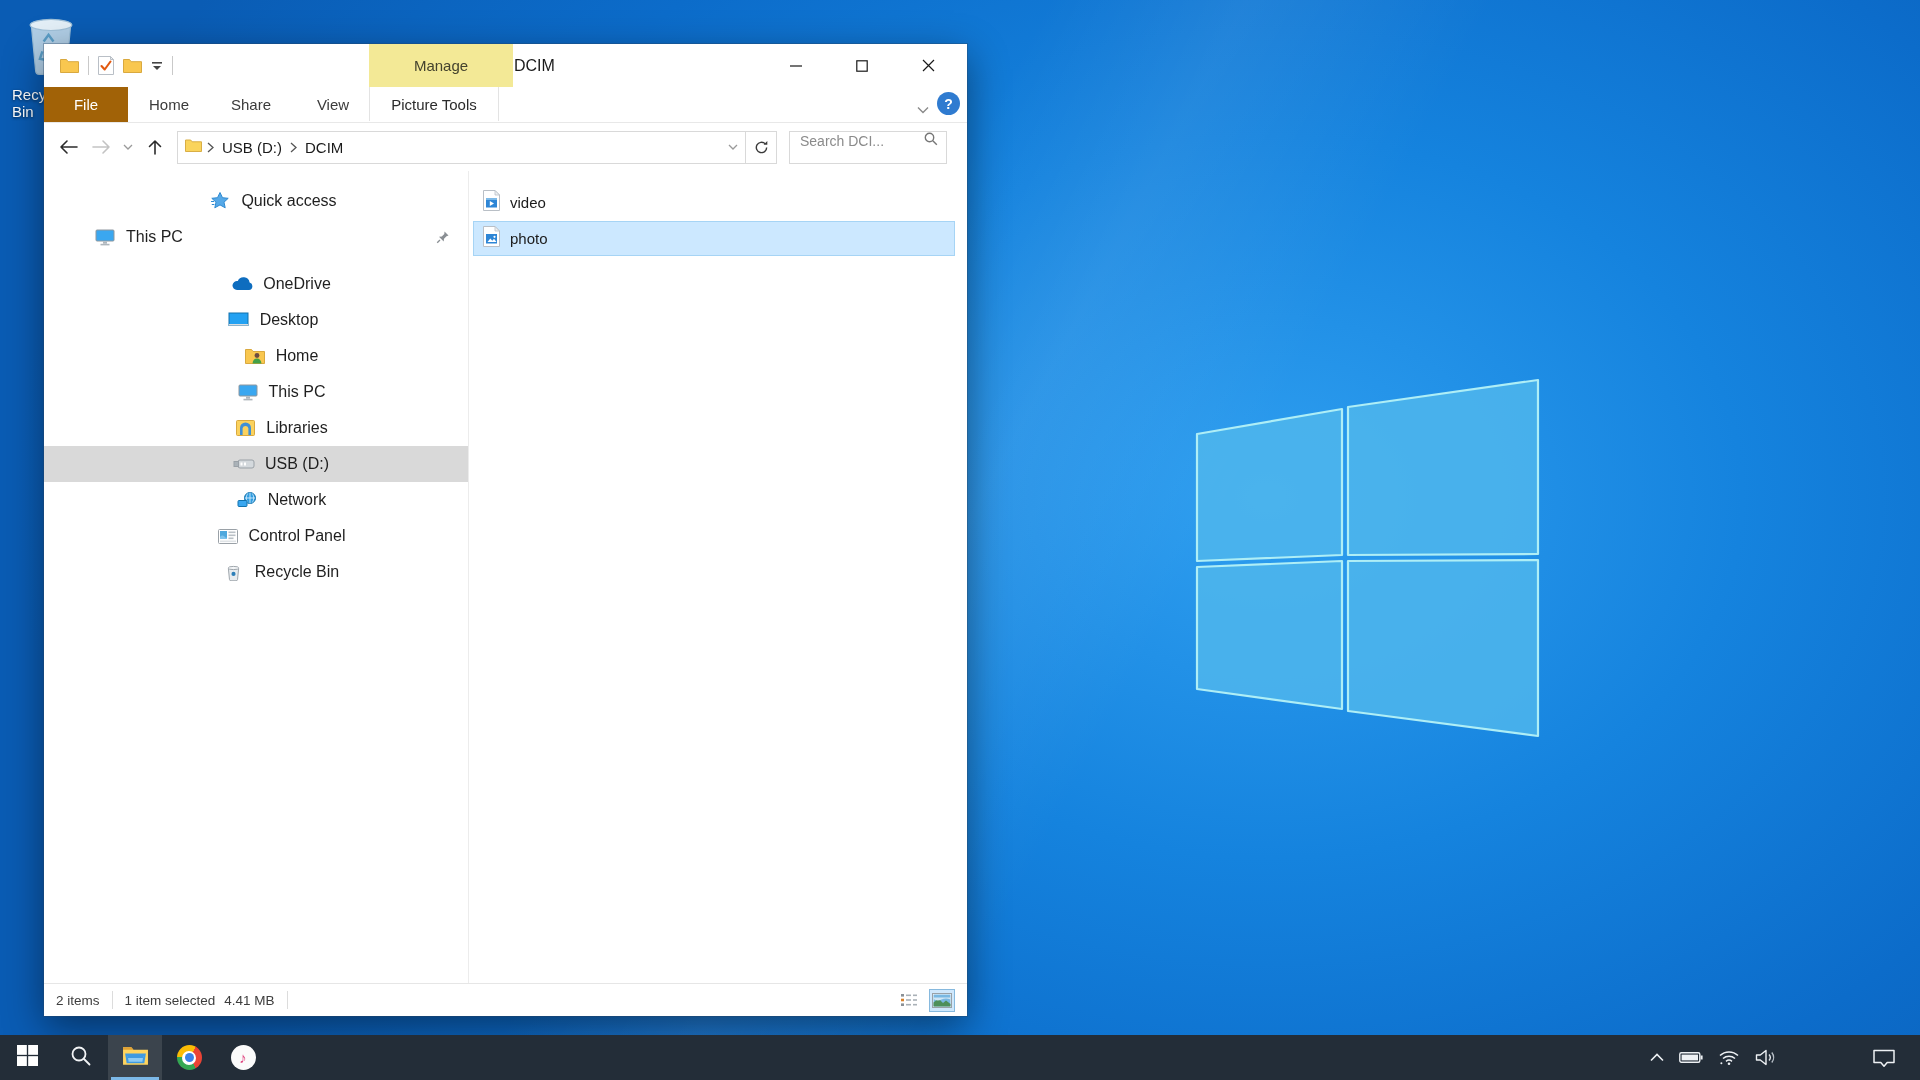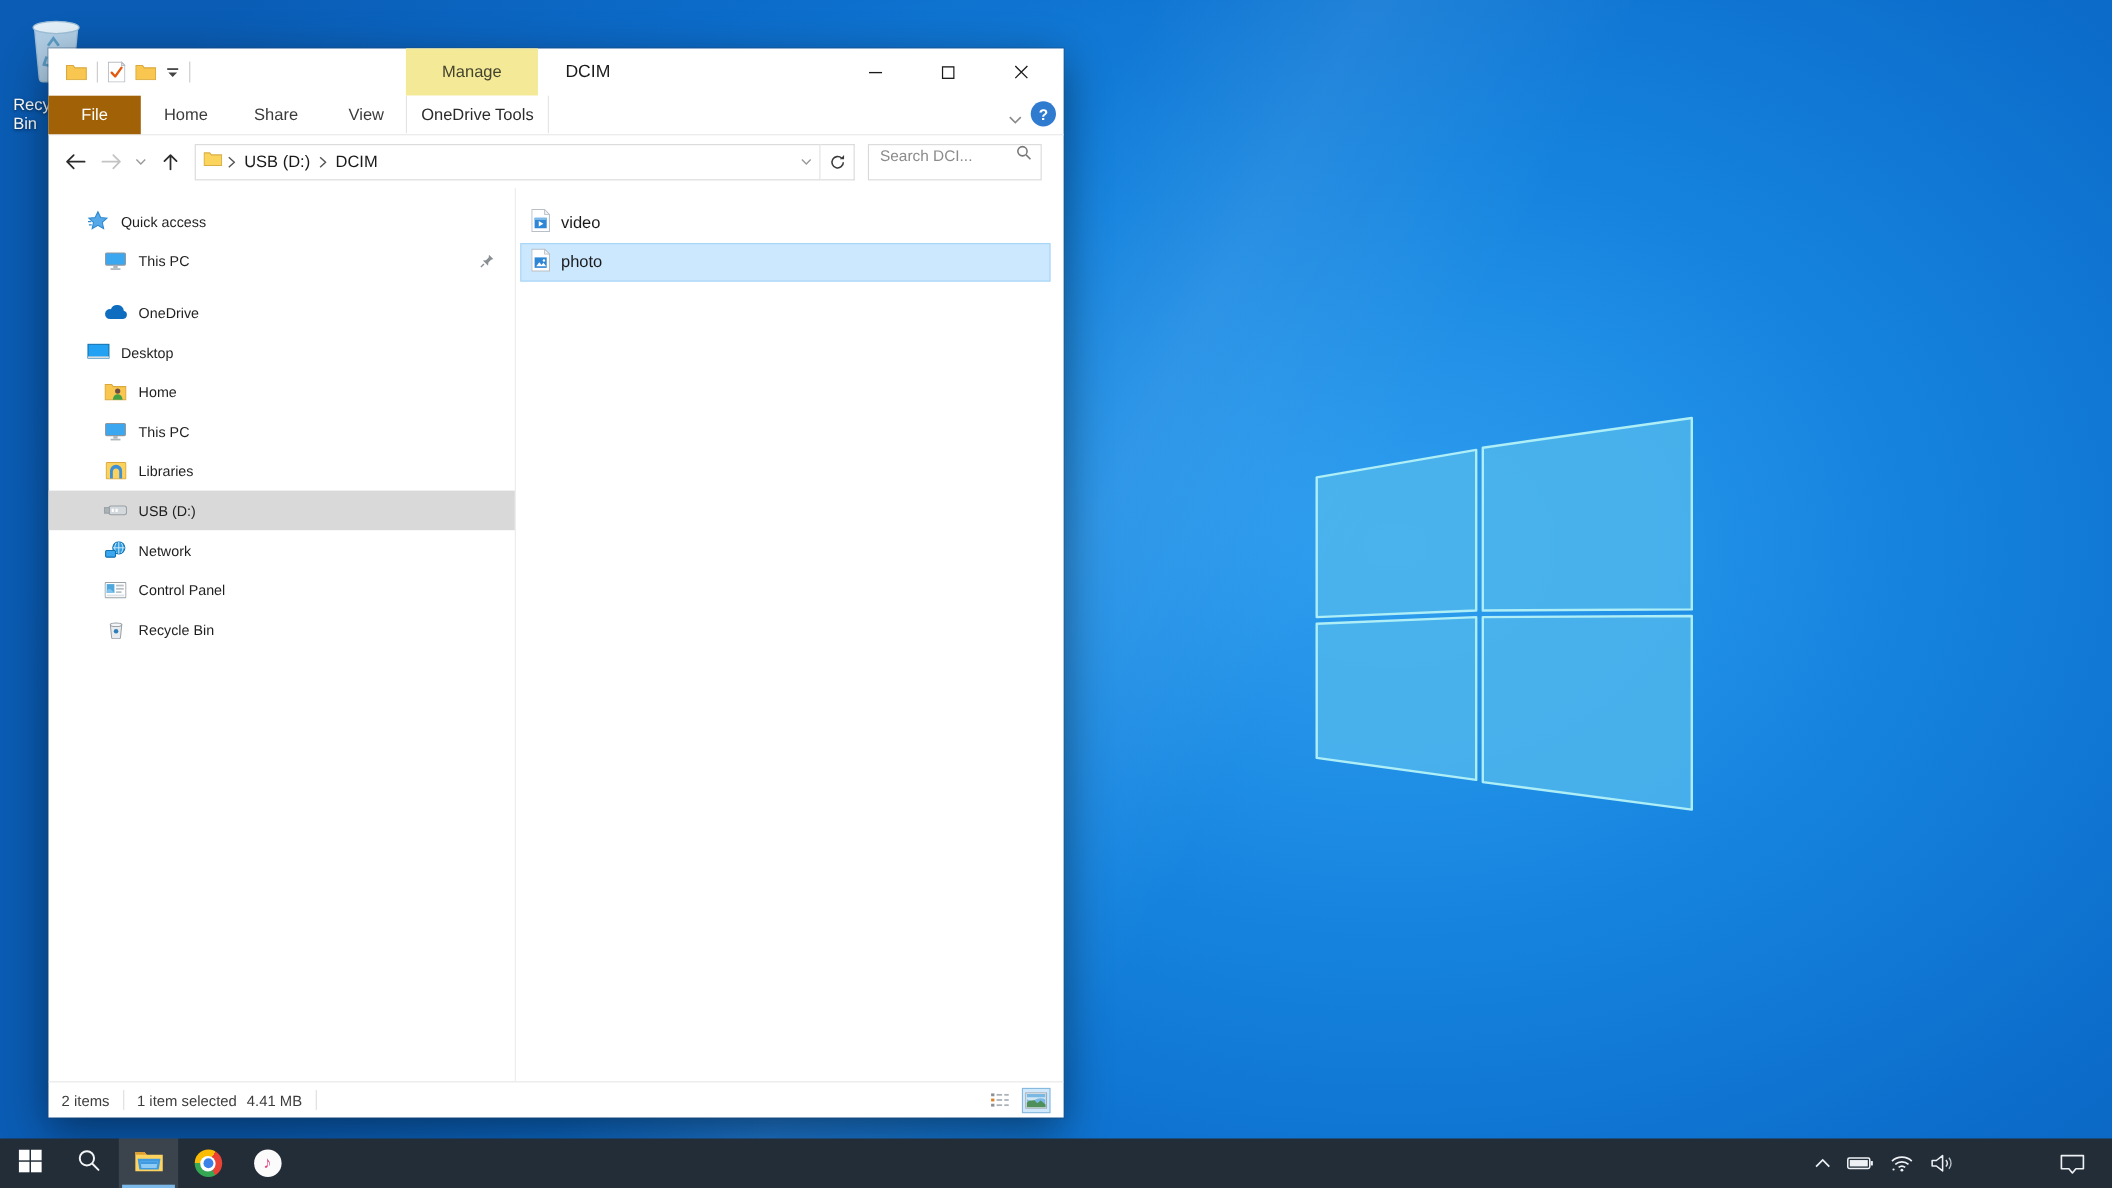--- a/index.html
+++ b/index.html
@@ -13,21 +13,21 @@
   
   .desk-icon{position:absolute;left:12px;top:10px;width:78px;display:flex;flex-direction:column;align-items:center;z-index:1;}
   .desk-lbl{margin-top:4px;font-size:15px;color:#fff;text-shadow:0 1px 3px rgba(0,0,0,.65);}
   
   .window{position:absolute;left:44px;top:44px;width:923px;height:972px;background:#fff;z-index:5;
     display:flex;flex-direction:column;box-shadow:0 12px 38px rgba(0,0,0,.45);outline:1px solid rgba(40,70,100,.35);}
   .titlebar{height:43px;position:relative;display:flex;align-items:center;flex:0 0 auto;}
   .qat{display:flex;align-items:center;gap:9px;padding-left:16px;}
   .qat .qicon{display:flex;align-items:center;}
   .qsep{width:1px;height:19px;background:#c9c9c9;}
-  .manage{position:absolute;left:325px;top:0;width:120px;height:43px;background:#f3e996;
+  .manage{position:absolute;left:325px;top:0;width:144px;height:43px;background:#f3e996;
     display:flex;align-items:center;justify-content:center;font-size:15px;color:#44432e;}
   .wtitle{position:absolute;left:470px;top:0;height:43px;display:flex;align-items:center;font-size:16px;color:#1a1a1a;}
   .controls{position:absolute;right:6px;top:0;height:43px;display:flex;}
   .ctrl{width:66px;display:flex;align-items:center;justify-content:center;}
   
   .tabs{height:35px;position:relative;display:flex;border-bottom:1px solid #e8e8e8;flex:0 0 auto;}
   .tab{width:82px;display:flex;align-items:center;justify-content:center;font-size:15px;color:#3b3b3b;}
   .tab.file{width:84px;background:#a16207;color:#fff;}
   .tab.contextual{position:absolute;left:325px;width:128px;height:34px;background:#fff;color:#2b2b2b;
     border-left:1px solid #e3e3e3;border-right:1px solid #e3e3e3;}
@@ -42,21 +42,21 @@
   .bc-seg{font-size:15px;color:#1a1a1a;padding:0 3px;}
   .bc-chev,.addr-dd{display:flex;align-items:center;}
   .spacer{flex:1;}
   .refresh-btn{width:30px;height:31px;border:1px solid #d9d9d9;border-left:none;display:flex;align-items:center;justify-content:center;background:#fff;}
   .search-box{width:140px;height:31px;border:1px solid #d9d9d9;margin-left:12px;display:flex;align-items:flex-start;padding:0 8px;background:#fff;}
   .search-box input{border:none;outline:none;flex:1;min-width:0;font-size:14px;color:#555;background:transparent;font-family:inherit;}
   .search-box input::placeholder{color:#8b8b8b;opacity:1;}
   
   .content{flex:1;display:flex;min-height:0;}
   .sidebar{width:425px;flex:0 0 auto;border-right:1px solid #ececec;padding-top:12px;box-sizing:border-box;}
-  .side-row{height:36px;display:flex;align-items:center;font-size:13px;color:#1f1f1f;}
+  .side-row{height:36px;display:flex;align-items:center;font-size:16px;color:#1f1f1f;justify-content:center;}
   .side-row .ic{width:22px;display:flex;justify-content:center;align-items:center;}
   .side-row .lbl{margin-left:10px;}
   .lvl0{padding-left:34px;}
   .lvl1{padding-left:50px;}
   .side-row.selected{background:#d9d9d9;}
   .gap{height:11px;}
   .pin{margin-left:auto;margin-right:18px;display:flex;}
   .files{flex:1;padding:14px 12px 0 4px;}
   .file-row{height:33px;display:flex;align-items:center;padding-left:9px;border:1px solid transparent;margin-bottom:1px;}
   .file-row.selected{background:#cce8ff;border-color:#a6d4f5;}
@@ -155,21 +155,21 @@
             </svg>
           </div>
         </div>
     </div>
 
     <div class="tabs" id="tabs">
         <div class="tab file">File</div>
         <div class="tab">Home</div>
         <div class="tab">Share</div>
         <div class="tab">View</div>
-        <div class="tab contextual">OneDrive Tools</div>
+        <div class="tab contextual">Picture Tools</div>
         <span class="rib-chevron"><svg width="12" height="8" viewBox="0 0 12 8">
             <path d="M1 1.5l5 5 5-5" fill="none" stroke="#8a8a8a" stroke-width="1.4"></path>
           </svg></span>
         <div class="help">?</div>
       </div>
 
     <div class="addr-row">
       <span id="navbtns" style="display:flex;align-items:center;">
           <div class="nav-btn">
             <svg width="19" height="16" viewBox="0 0 19 16">

